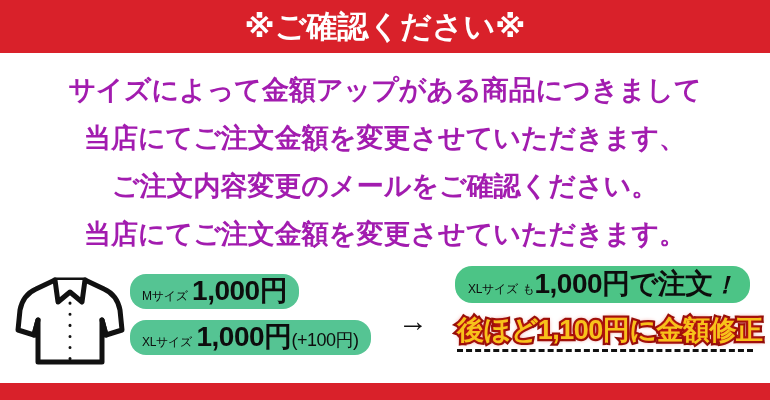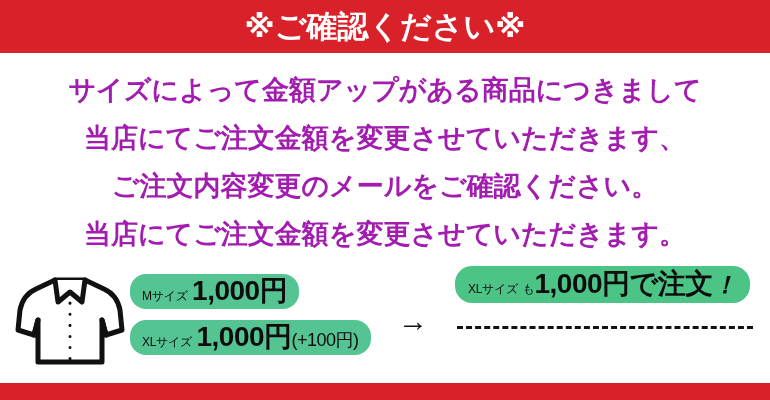--- a/index.html
+++ b/index.html
@@ -225,20 +225,21 @@
 
     <div class="arrow">→</div>
 
     <div class="right-col">
       <div class="pill right-pill">
         <span class="size-label">XLサイズ</span>
         <span class="size-label">も</span><span class="price-main">1,000円で注文</span><span class="bang">！</span>
       </div>
       <div class="row-gap-right"></div>
       <div class="correction-wrap">
+        <div class="correction">後ほど1,100円に金額修正</div>
         <div class="dashed-line"></div>
       </div>
     </div>
 
   </div>
 
   <div class="footer-bar"></div>
 
 </div>
 

